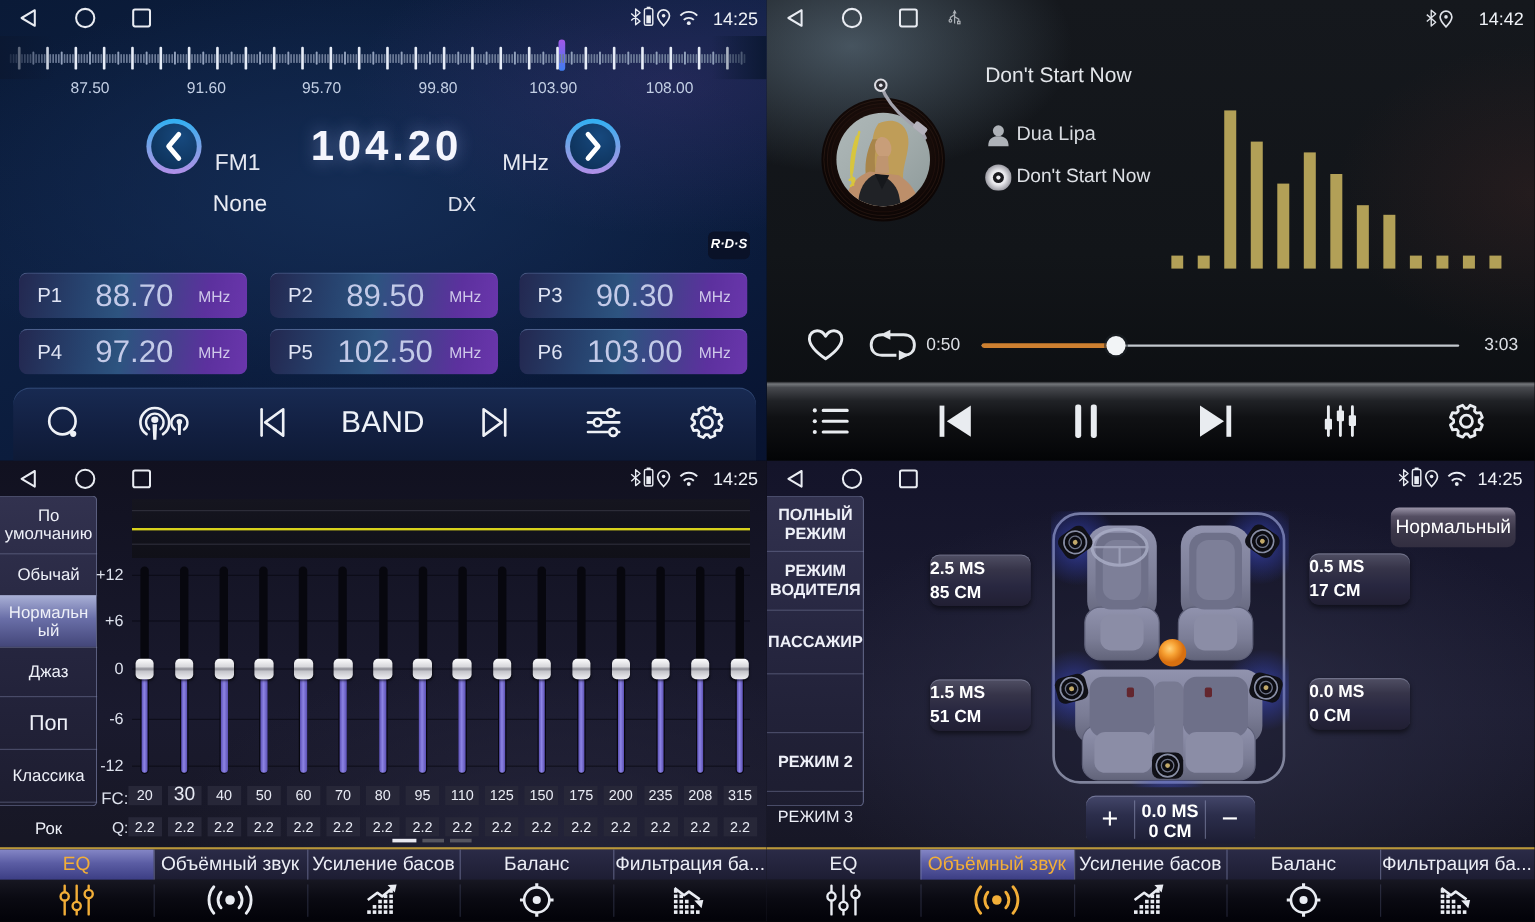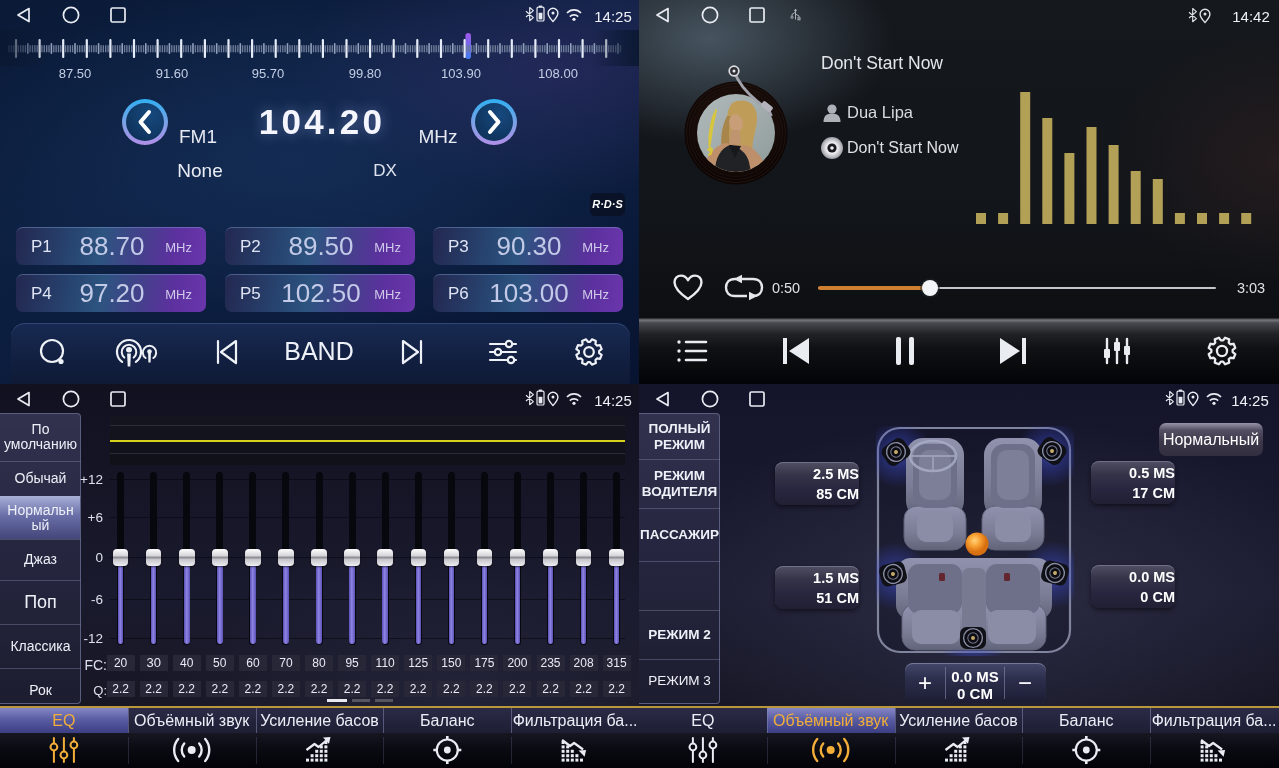--- a/index.html
+++ b/index.html
@@ -31,41 +31,41 @@
 .preset{position:absolute;width:190px;height:38px;border-radius:7px;
  background:linear-gradient(100deg,#232850 0%,#27436f 28%,#2d5480 45%,#45408c 65%,#5c319e 82%,#6a36ac 100%);
  border-top:1px solid rgba(150,180,230,.35)}
 .preset .p{position:absolute;left:15px;top:50%;transform:translateY(-50%);font-size:17px;color:#dfe4f4}
 .preset .f{position:absolute;left:96px;top:50%;transform:translate(-50%,-52%);font-size:26px;color:#c3cae8}
 .preset .m{position:absolute;right:14px;top:50%;transform:translateY(-50%);font-size:13px;color:#cfc9ea}
 #radiobar{position:absolute;left:11px;right:9px;top:323px;height:61px;border-radius:14px 14px 0 0;
  background:linear-gradient(180deg,#182a52 0%,#121f40 60%,#0e1a36 100%);
  box-shadow:inset 0 1px 0 rgba(120,160,220,.25)}
 
-.sidebox{position:absolute;left:0;top:29px;width:81px;height:291px;
+.sidebox{position:absolute;left:0;top:29px;width:81px;height:259px;
  border:1px solid #5a5e7e;border-left:none;border-radius:0 4px 4px 0;
  background:linear-gradient(180deg,#32324f 0%,#262640 45%,#1d1d30 100%)}
 .sideitem{position:absolute;left:0;width:81px;text-align:center;color:#eef0f8;
  display:flex;align-items:center;justify-content:center}
 .sidediv{position:absolute;left:0;width:81px;height:1px;background:rgba(120,125,160,.45)}
 .sidesel{position:absolute;left:0;width:80px;
  background:linear-gradient(180deg,#a9b0d6 0%,#6a6fa8 45%,#434679 100%)}
 
 .tabs{position:absolute;left:0;bottom:0;width:100%;height:62px}
 .tabs .tline{position:absolute;left:0;top:0;width:100%;height:2px;background:#b9973a}
 .tabs .lrow{position:absolute;left:0;top:2px;width:100%;height:25px;
  background:linear-gradient(180deg,#2b2b47 0%,#1d1d33 100%)}
 .tabs .irow{position:absolute;left:0;top:27px;width:100%;height:35px;
  background:linear-gradient(180deg,#171722 0%,#0a0a12 45%,#020208 100%)}
 .tabs .tl{position:absolute;top:2px;height:25px;line-height:25px;text-align:center;
  font-size:16px;color:#eceef6;white-space:nowrap;overflow:visible}
 .tabs .sel{background:linear-gradient(180deg,#8486c6 0%,#5b5da4 45%,#3c3e84 100%);color:#f2ae38}
 .tabs .vd{position:absolute;top:2px;width:1px;height:25px;background:rgba(130,135,175,.55)}
 .tabs .vd2{position:absolute;top:31px;width:1px;height:27px;background:rgba(90,95,130,.35)}
-.eqbtn{position:absolute;border-radius:8px;color:#fff;text-align:right;font-weight:bold;
+.eqbtn{position:absolute;border-radius:8px;color:#fff;text-align:left;font-weight:bold;
  background:linear-gradient(180deg,#504f64 0%,#363449 30%,#282740 62%,#211f33 100%);
  box-shadow:inset 0 1px 0 rgba(190,195,225,.3), 0 2px 4px rgba(0,0,0,.5)}
 </style></head><body>
 <div id="stage">
     <div class="q" id="q1">
       <svg class="abs" style="left:0px;top:0px" width="140" height="30" viewBox="0 0 140 30">
         <path d="M29 8.5 L18 15 L29 21.5 Z" fill="none" stroke="#e9ecf2" stroke-width="1.7" stroke-linejoin="round"></path>
         <circle cx="71" cy="15" r="7.6" fill="none" stroke="#e9ecf2" stroke-width="1.7"></circle>
         <rect x="111" y="8" width="14" height="14" rx="1.5" fill="none" stroke="#e9ecf2" stroke-width="1.7"></rect>
       </svg>
@@ -704,21 +704,21 @@
       <div class="abs" style="left:580.1px;top:88px;width:7px;height:173px;border-radius:3.5px;background:#07070e"></div>
       <div class="abs" style="left:580.8px;top:178px;width:5.5px;height:82px;border-radius:3px;background:linear-gradient(90deg,#5b50b4,#8d84e4 45%,#5b50b4)"></div>
       <div class="abs" style="left:575.8px;top:165px;width:15.5px;height:16.5px;border-radius:4px;background:linear-gradient(180deg,#fdfdfe 0%,#d8d8dc 38%,#8e8e96 50%,#c6c6cc 62%,#efeff2 100%);box-shadow:0 1px 2px rgba(0,0,0,.6)"></div>
       <div class="abs" style="left:613.1px;top:88px;width:7px;height:173px;border-radius:3.5px;background:#07070e"></div>
       <div class="abs" style="left:613.9px;top:178px;width:5.5px;height:82px;border-radius:3px;background:linear-gradient(90deg,#5b50b4,#8d84e4 45%,#5b50b4)"></div>
       <div class="abs" style="left:608.9px;top:165px;width:15.5px;height:16.5px;border-radius:4px;background:linear-gradient(180deg,#fdfdfe 0%,#d8d8dc 38%,#8e8e96 50%,#c6c6cc 62%,#efeff2 100%);box-shadow:0 1px 2px rgba(0,0,0,.6)"></div>
       <div class="txt rtl" style="left:107px;top:281px;font-size:14px;color:#dde1ec">FC:</div>
       <div class="txt rtl" style="left:107px;top:306px;font-size:13px;color:#dde1ec">Q:</div>
       <div class="abs" style="left:106.6px;top:271px;width:28px;height:16px;background:#272738;color:#e8ebf4;font-size:12px;text-align:center;line-height:16px">20</div>
       <div class="abs" style="left:106.6px;top:297px;width:28px;height:16px;background:#272738;color:#e8ebf4;font-size:12px;text-align:center;line-height:16px">2.2</div>
-      <div class="abs" style="left:139.7px;top:271px;width:28px;height:16px;background:#272738;color:#e8ebf4;font-size:13px;text-align:center;line-height:16px">30</div>
+      <div class="abs" style="left:139.7px;top:271px;width:28px;height:16px;background:#272738;color:#e8ebf4;font-size:16px;text-align:center;line-height:16px">30</div>
       <div class="abs" style="left:139.7px;top:297px;width:28px;height:16px;background:#272738;color:#e8ebf4;font-size:12px;text-align:center;line-height:16px">2.2</div>
       <div class="abs" style="left:172.7px;top:271px;width:28px;height:16px;background:#272738;color:#e8ebf4;font-size:12px;text-align:center;line-height:16px">40</div>
       <div class="abs" style="left:172.7px;top:297px;width:28px;height:16px;background:#272738;color:#e8ebf4;font-size:12px;text-align:center;line-height:16px">2.2</div>
       <div class="abs" style="left:205.8px;top:271px;width:28px;height:16px;background:#272738;color:#e8ebf4;font-size:12px;text-align:center;line-height:16px">50</div>
       <div class="abs" style="left:205.8px;top:297px;width:28px;height:16px;background:#272738;color:#e8ebf4;font-size:12px;text-align:center;line-height:16px">2.2</div>
       <div class="abs" style="left:238.9px;top:271px;width:28px;height:16px;background:#272738;color:#e8ebf4;font-size:12px;text-align:center;line-height:16px">60</div>
       <div class="abs" style="left:238.9px;top:297px;width:28px;height:16px;background:#272738;color:#e8ebf4;font-size:12px;text-align:center;line-height:16px">2.2</div>
       <div class="abs" style="left:271.9px;top:271px;width:28px;height:16px;background:#272738;color:#e8ebf4;font-size:12px;text-align:center;line-height:16px">70</div>
       <div class="abs" style="left:271.9px;top:297px;width:28px;height:16px;background:#272738;color:#e8ebf4;font-size:12px;text-align:center;line-height:16px">2.2</div>
       <div class="abs" style="left:305.0px;top:271px;width:28px;height:16px;background:#272738;color:#e8ebf4;font-size:12px;text-align:center;line-height:16px">80</div>

